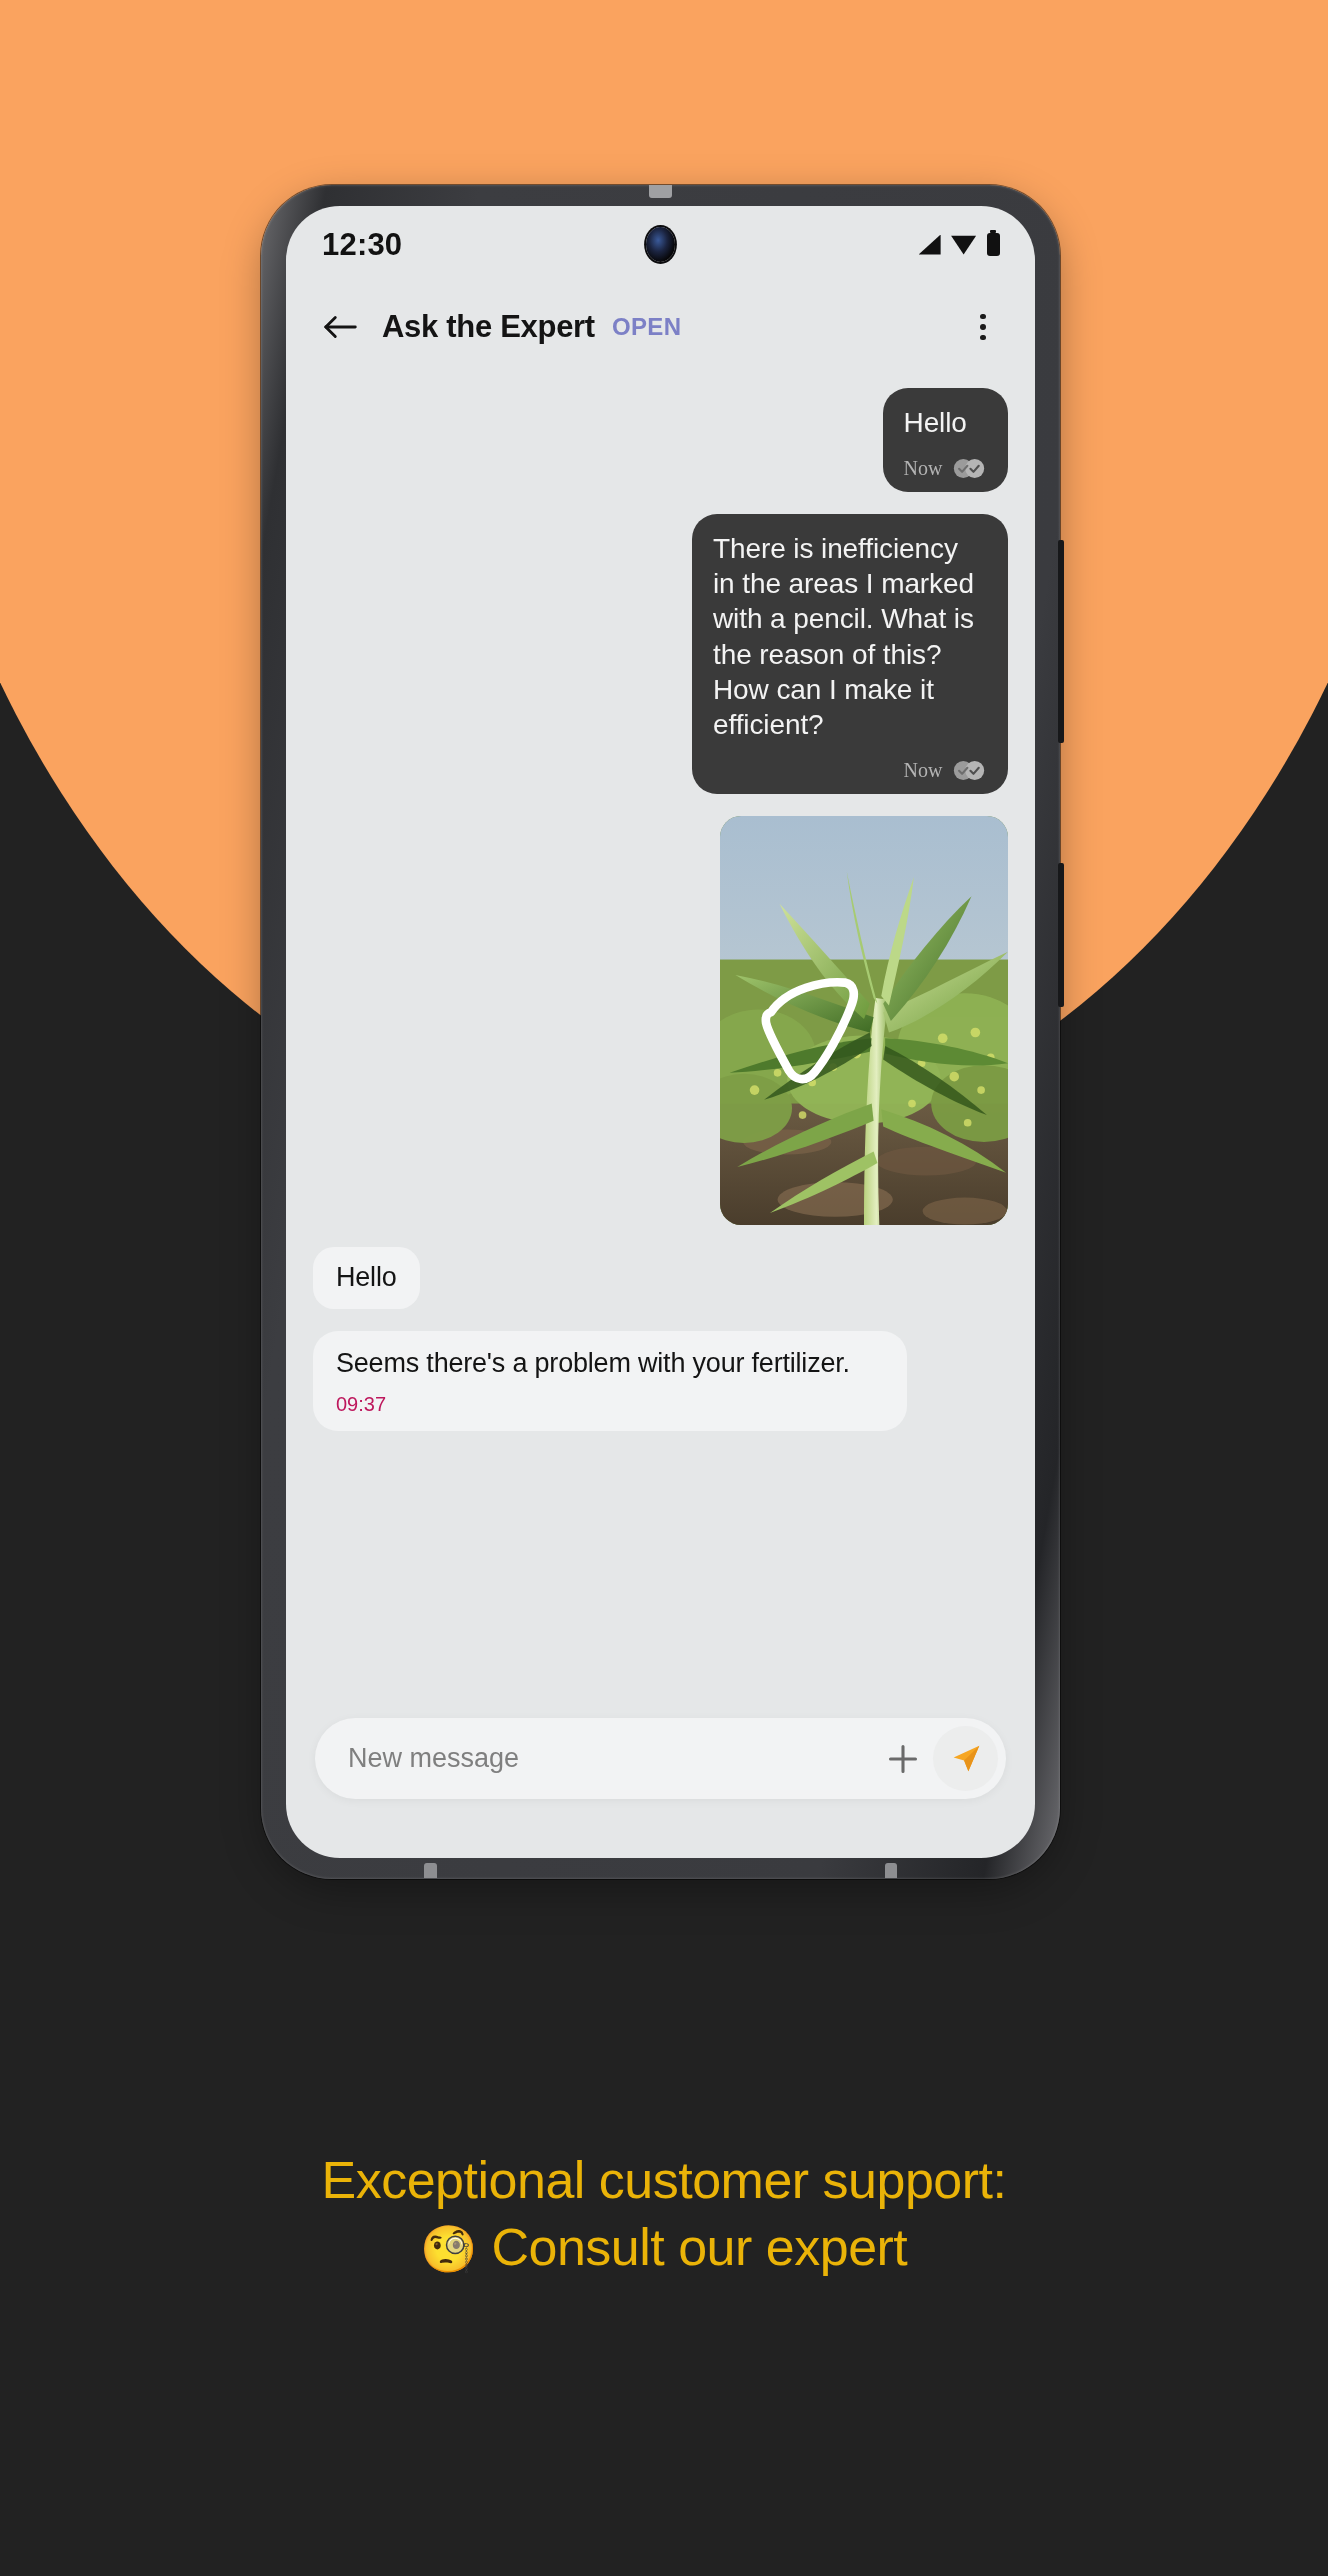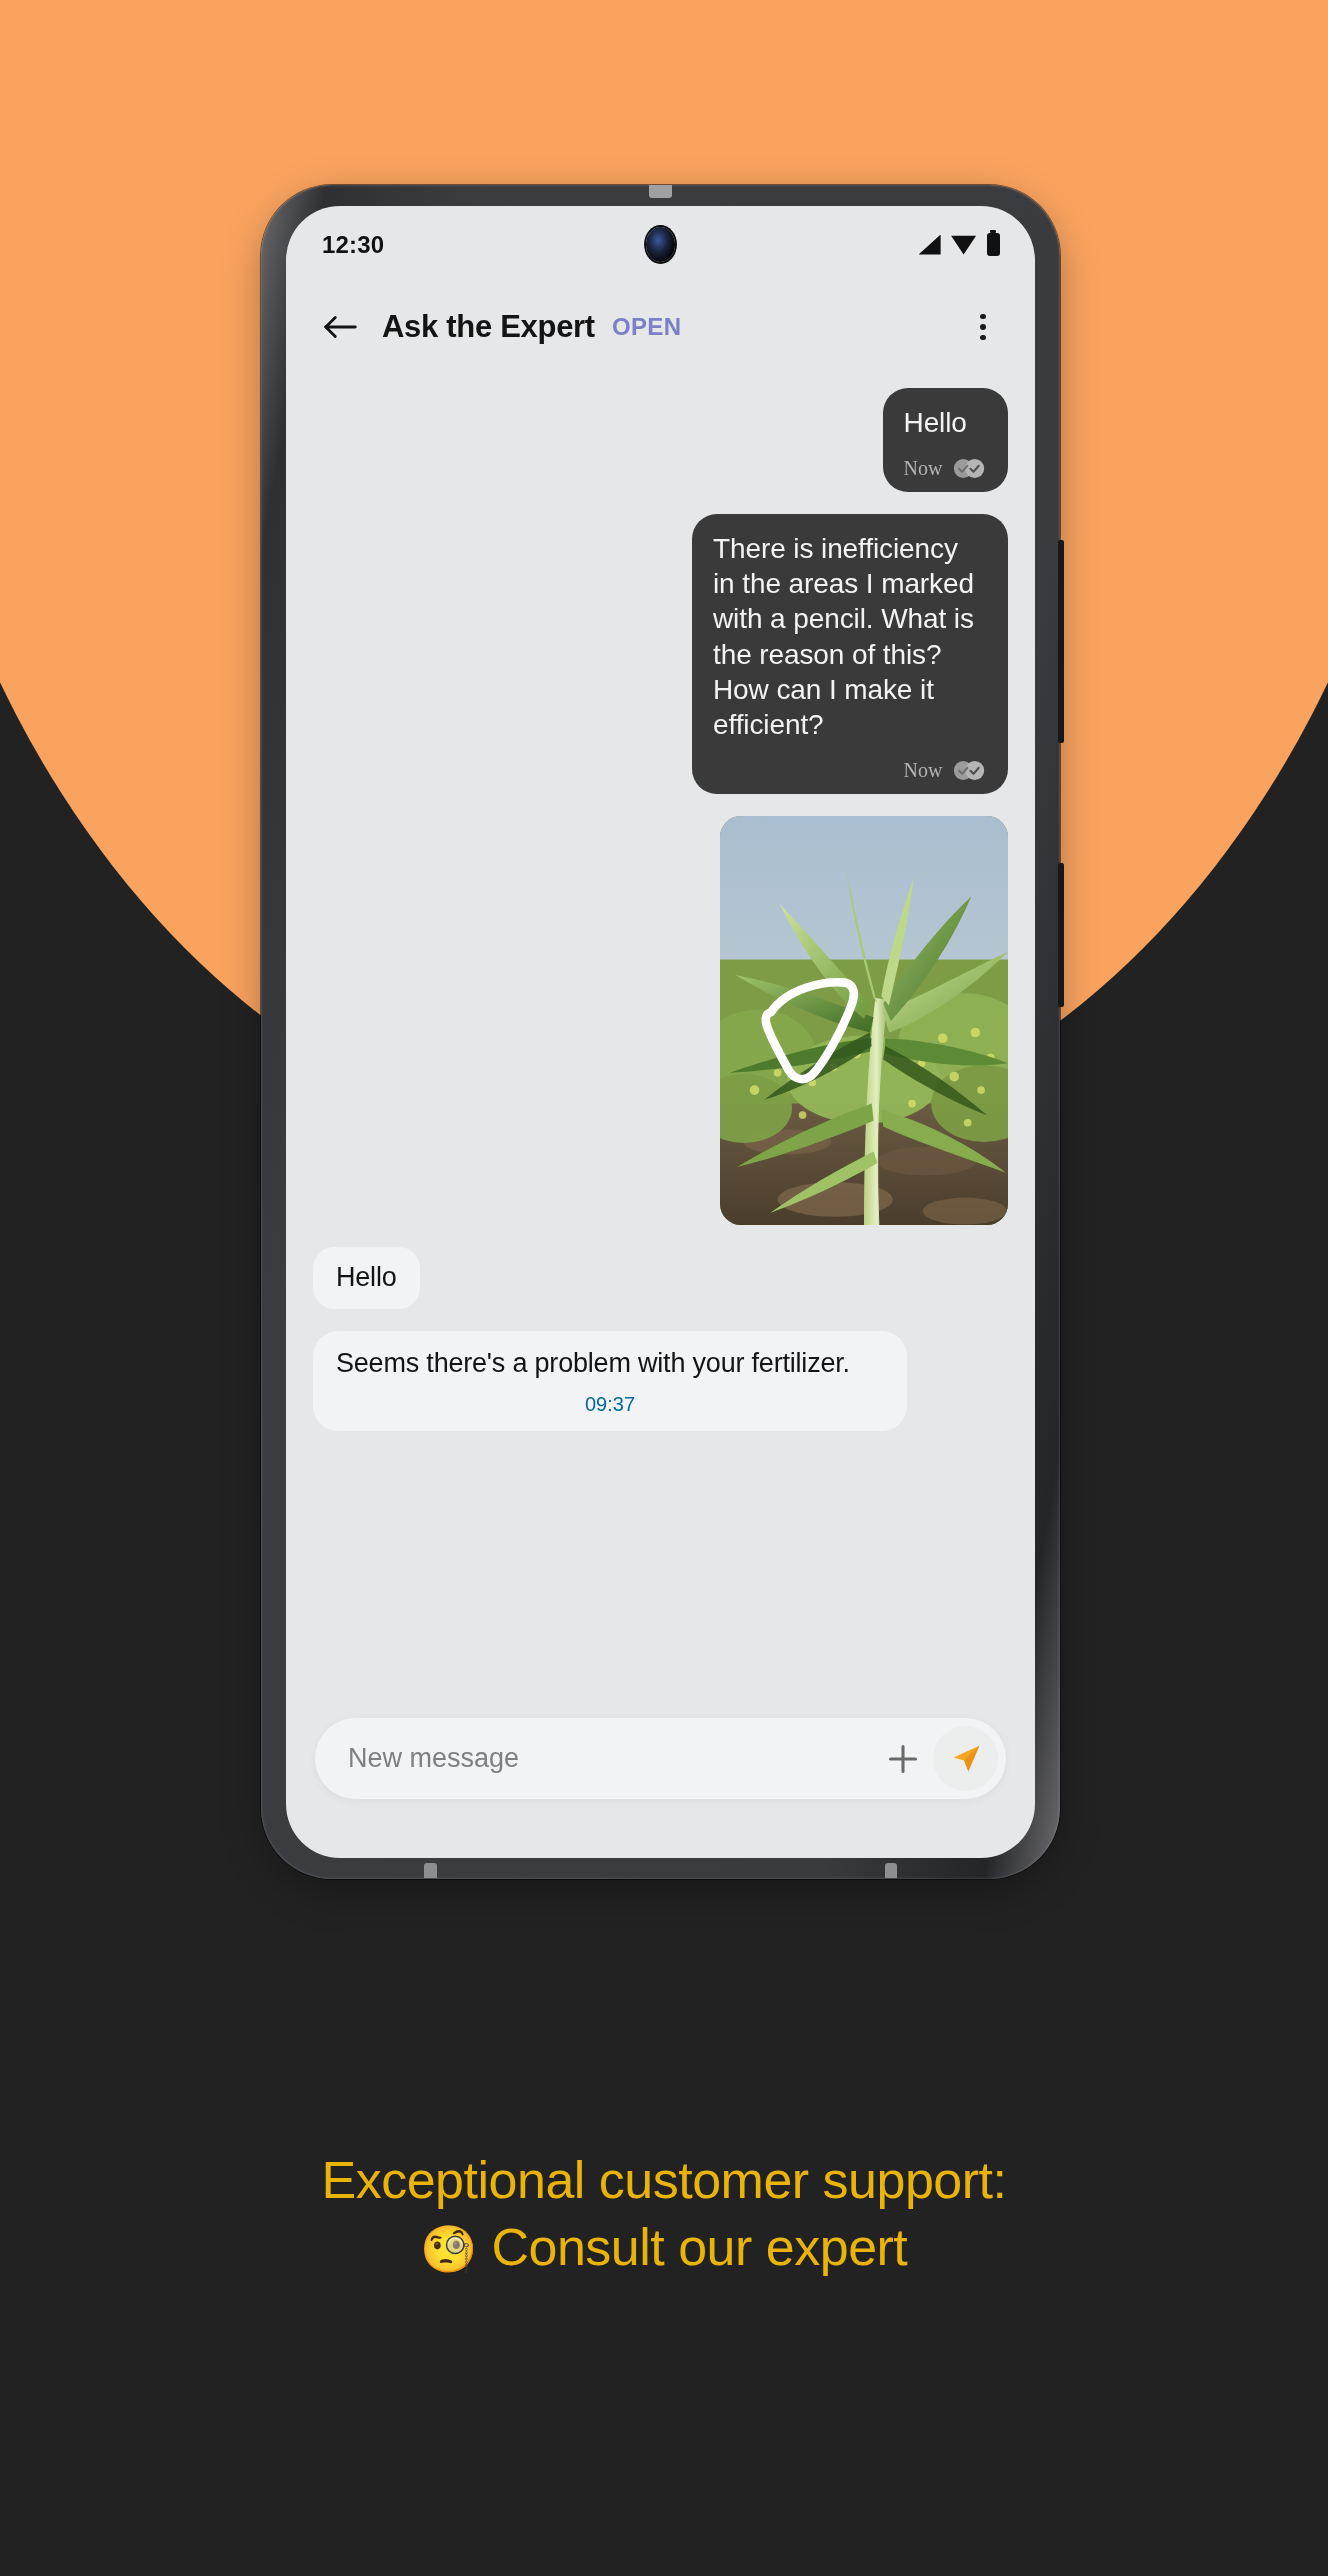--- a/index.html
+++ b/index.html
@@ -107,21 +107,21 @@
 
   
   #statusbar {
     position: relative;
     height: 77px;
     display: flex;
     align-items: center;
     padding: 0 35px 0 36px;
   }
   #status-time {
-    font-size: 24px;
+    font-size: 31px;
     font-weight: 700;
     color: #121212;
     letter-spacing: 0.2px;
   }
   #status-spacer { flex: 1; }
   #status-icons {
     display: flex;
     align-items: center;
     gap: 10.5px;
   }
@@ -247,22 +247,21 @@
   }
   .bubble-in.small { padding: 13.4px 23px; border-radius: 21px; }
   .bubble-in .text {
     font-size: 27px;
     line-height: 1.3;
     letter-spacing: -0.2px;
   }
   .bubble-in .time {
     margin-top: 11.5px;
     font-size: 20px;
-    color: #0369a1;
-    text-align: center;
+    color: #be185d;
   }
 
   
   .photo-msg {
     width: 288px;
     height: 409px;
     border-radius: 21px;
     overflow: hidden;
     position: relative;
     background: #6f8e4a;

